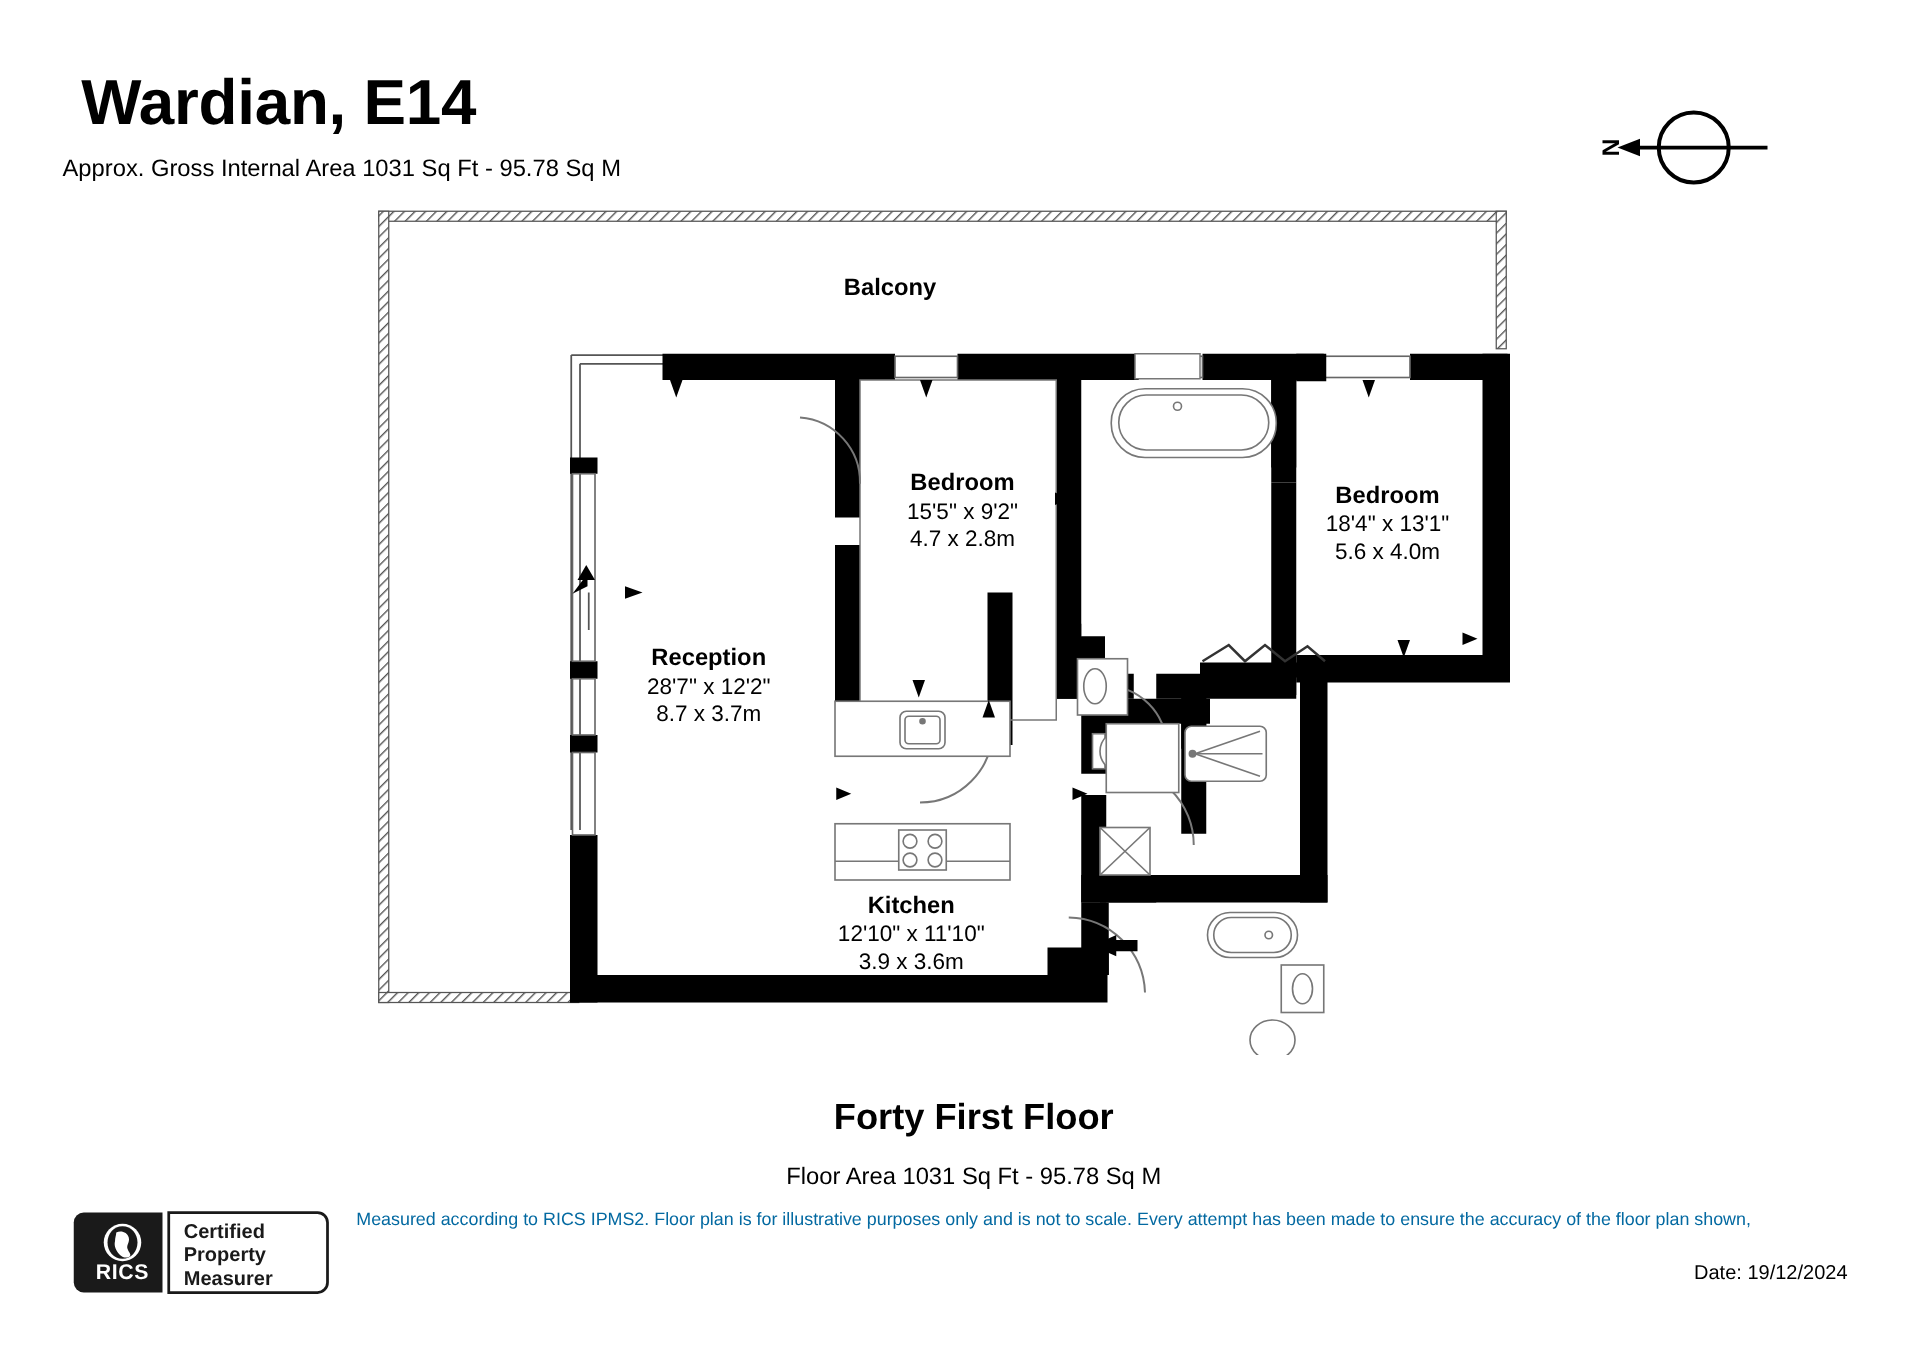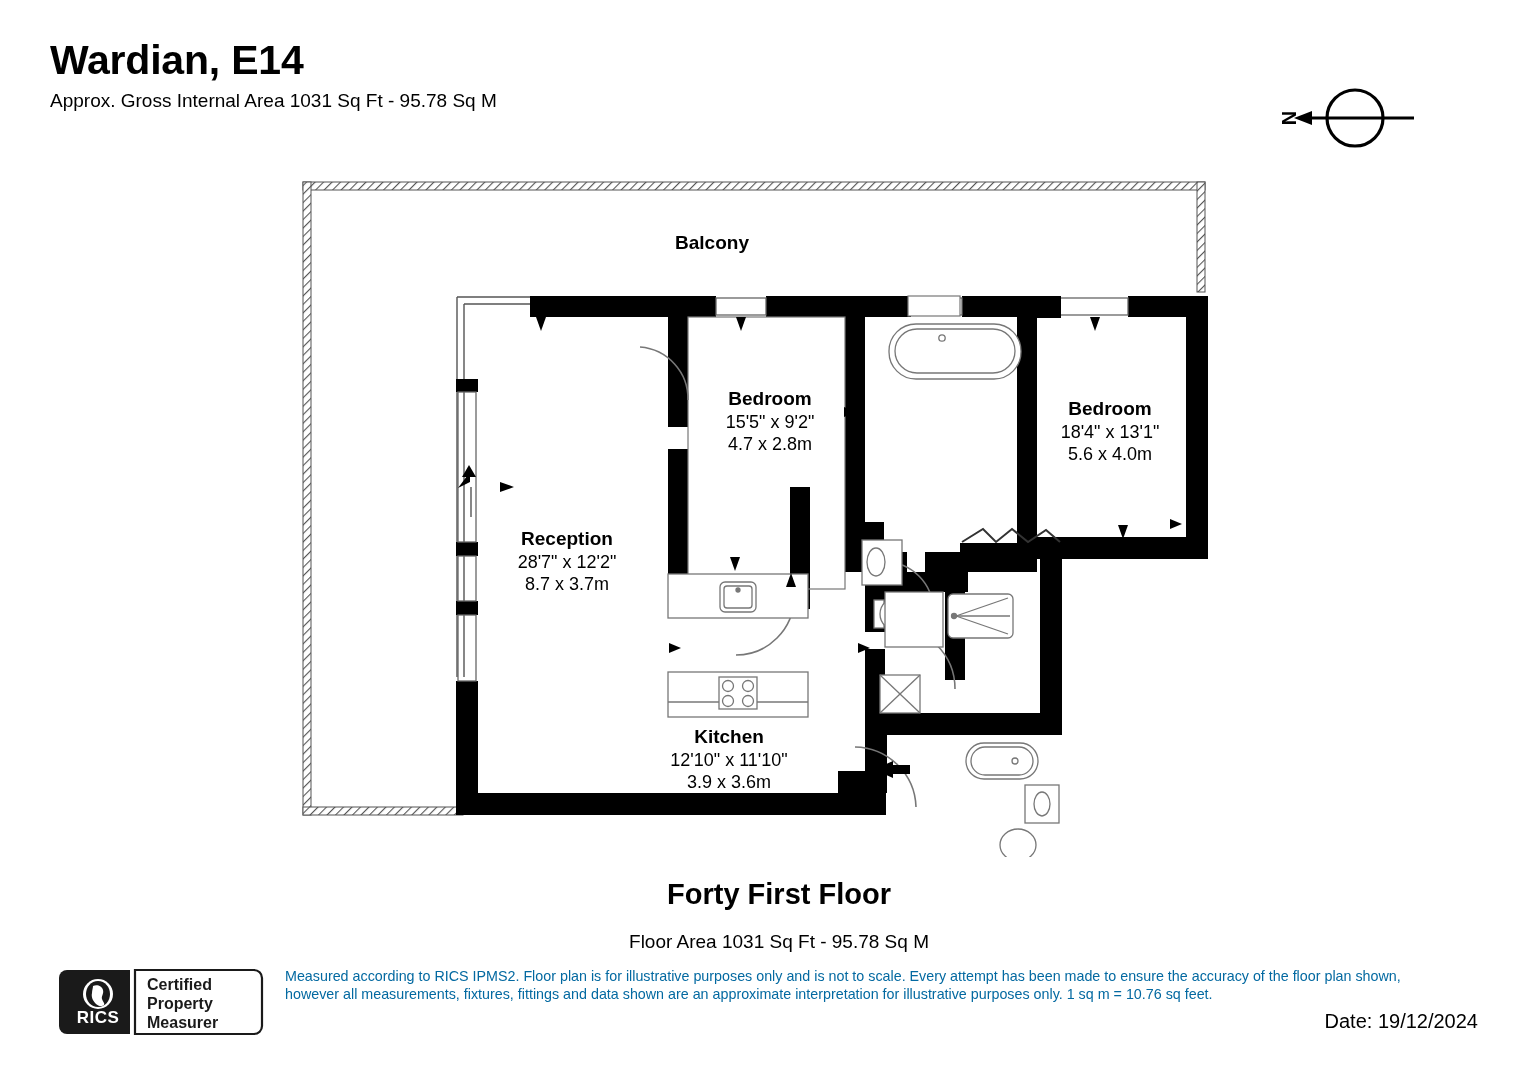--- a/index.html
+++ b/index.html
@@ -21,25 +21,25 @@
     height: 1080px;
   }
   
   #header {
     position: absolute;
     left: 50px;
     top: 38px;
     width: 900px;
   }
   #title {
-    font-size: 41px;
+    font-size: 51px;
     font-weight: bold;
     letter-spacing: -0.2px;
     line-height: 1.12;
-    margin: 0;
+    margin: 15px;
     white-space: nowrap;
   }
   #subtitle {
     font-size: 19px;
     font-weight: normal;
     margin: 6px 0 0 0;
     line-height: 1.15;
     white-space: nowrap;
   }
   
@@ -47,21 +47,21 @@
     position: absolute;
     left: 1282px;
     top: 84px;
     width: 150px;
     height: 72px;
   }
   
   #planwrap {
     position: absolute;
     left: 0px;
-    top: 157px;
+    top: 144px;
     width: 1216px;
     height: 700px;
   }
   
   #floor-footer {
     position: absolute;
     left: 0;
     top: 878px;
     width: 1528px;
     text-align: center;
@@ -100,21 +100,21 @@
     width: 1190px;
     font-size: 14.3px;
     line-height: 1.28;
     color: #0369a1;
   }
   #disclaimer p { margin: 0; }
   #date {
     position: absolute;
     right: 50px;
     top: 50px;
-    font-size: 20px;
+    font-size: 16px;
     text-align: right;
   }
   .plan-label-name {
     font-size: 19px;
     font-weight: bold;
   }
   .plan-label-dim {
     font-size: 18px;
     font-weight: normal;
   }
@@ -403,19 +403,18 @@
 
         <path d="M78,2 h119 a8,8 0 0 1 8,8 v48 a8,8 0 0 1 -8,8 h-119 z" fill="#ffffff" stroke="#1a1a1a" stroke-width="2.2"></path>
         <text x="90" y="22" font-family="'Liberation Sans', sans-serif" font-size="16" font-weight="bold" fill="#1a1a1a">Certified</text>
         <text x="90" y="41" font-family="'Liberation Sans', sans-serif" font-size="16" font-weight="bold" fill="#1a1a1a">Property</text>
         <text x="90" y="60" font-family="'Liberation Sans', sans-serif" font-size="16" font-weight="bold" fill="#1a1a1a">Measurer</text>
       </svg>
     </div>
 
     <div id="disclaimer">
       <p>Measured according to RICS IPMS2. Floor plan is for illustrative purposes only and is not to scale. Every attempt has been made to ensure the accuracy of the floor plan shown,</p>
-      <p>however all measurements, fixtures, fittings and data shown are an approximate interpretation for illustrative purposes only. 1 sq m = 10.76 sq feet.</p>
     </div>
 
     <div id="date">Date: 19/12/2024</div>
   </div>
 
 </div>
 
 </body></html>

